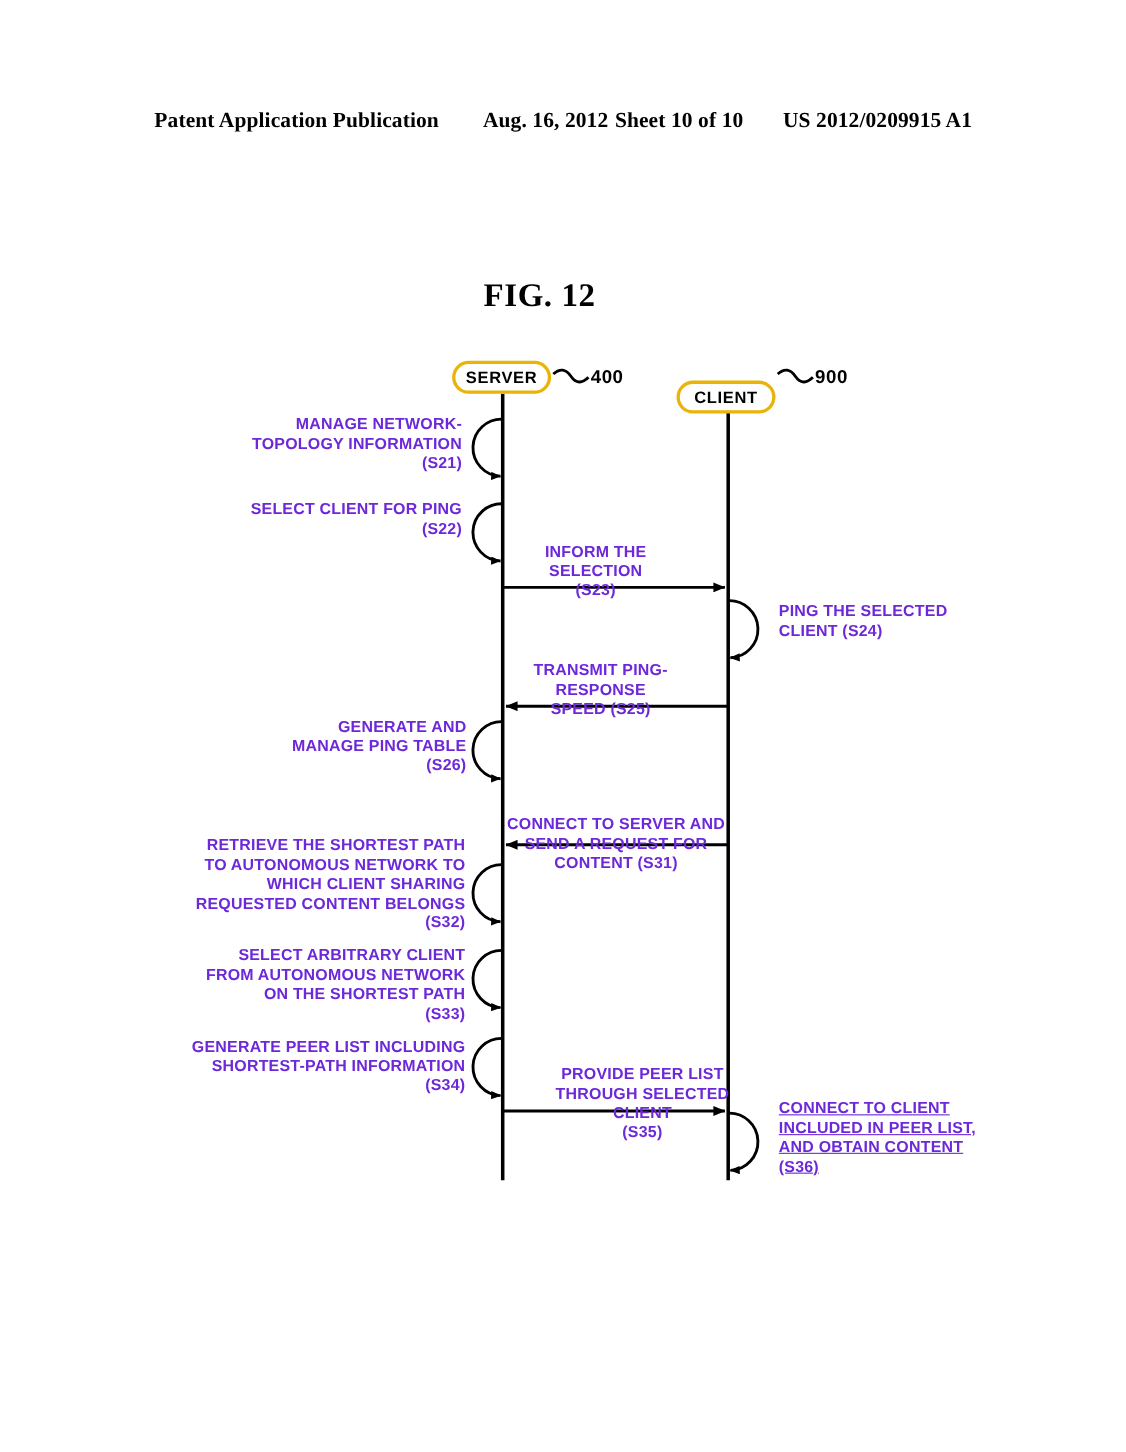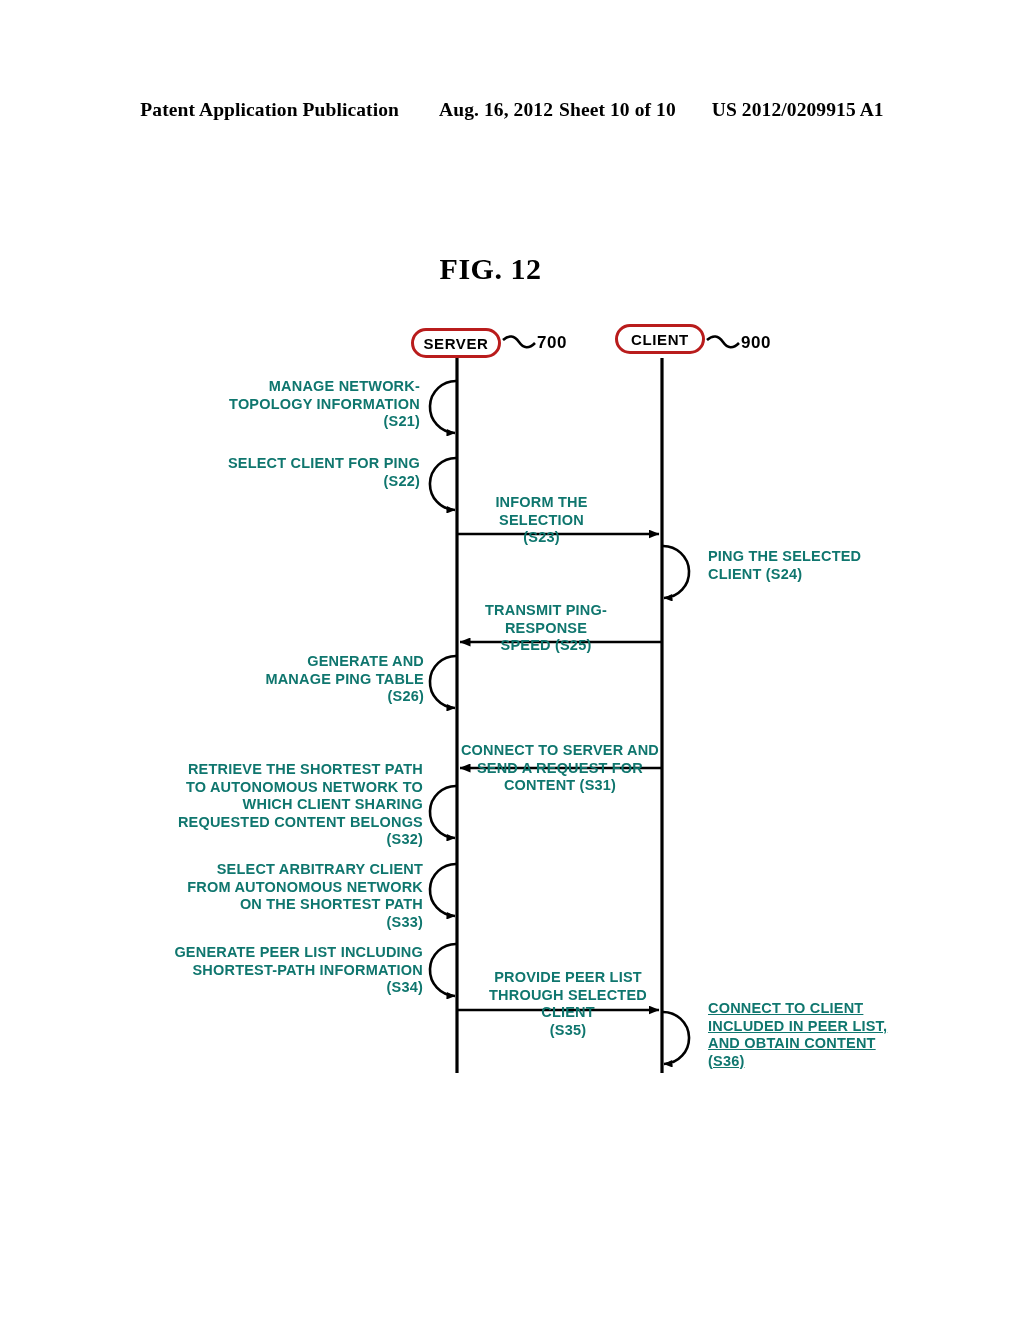--- a/index.html
+++ b/index.html
@@ -55,56 +55,56 @@
     position: absolute;
     top: 0;
     left: 0;
     width: 1024px;
     height: 1320px;
   }
 
   
   .lifeline-head {
     position: absolute;
-    border: 3px solid #b91c1c;
+    border: 3px solid #eab308;
     border-radius: 22px;
     height: 30px;
     display: flex;
     align-items: center;
     justify-content: center;
     background: #fff;
     font-family: "Liberation Sans Narrow", "Liberation Sans", sans-serif;
     font-weight: bold;
     font-size: 15px;
     letter-spacing: 0.6px;
     box-sizing: border-box;
   }
   #head-server { left: 411px; top: 328px; width: 90px; }
-  #head-client { left: 615px; top: 324px; width: 90px; }
+  #head-client { left: 615px; top: 346px; width: 90px; }
 
   .ref-num {
     position: absolute;
     font-family: "Liberation Sans Narrow", "Liberation Sans", sans-serif;
     font-weight: bold;
     font-size: 17px;
     letter-spacing: 0.5px;
   }
   #ref-800 { left: 537px; top: 333px; }
   #ref-900 { left: 741px; top: 333px; }
 
   
   .step-label {
     position: absolute;
     font-family: "Liberation Sans Narrow", "Liberation Sans", sans-serif;
     font-weight: bold;
     font-size: 14.5px;
     line-height: 17.5px;
     letter-spacing: 0.2px;
     white-space: pre-line;
-    color: #0f766e;
+    color: #6d28d9;
   }
   .align-right { text-align: right; }
   .align-left  { text-align: left; }
   .align-center{ text-align: center; }
 
   
   #lbl-s21 { right: 604px; top: 378px; }
   #lbl-s22 { right: 604px; top: 455px; }
   #lbl-s26 { right: 600px; top: 653px; }
   #lbl-s32 { right: 601px; top: 761px; }
@@ -112,21 +112,21 @@
   #lbl-s34 { right: 601px; top: 944px; }
 
   
   #lbl-s24 { left: 708px; top: 548px; }
   #lbl-s36 { left: 708px; top: 1000px; text-decoration: underline; }
 
   
   #lbl-s23 { left: 460px; top: 494px; width: 163px; }
   #lbl-s25 { left: 458px; top: 602px; width: 176px; }
   #lbl-s31 { left: 458px; top: 742px; width: 204px; }
-  #lbl-s35 { left: 460px; top: 969px; width: 184px; padding-left: 16px; }
+  #lbl-s35 { left: 476px; top: 969px; width: 184px; padding-left: 16px; }
 </style>
 </head>
 <body>
 
 <div id="patent-header">
   <span class="hdr-pub">Patent Application Publication</span>
   <span class="hdr-date">Aug. 16, 2012</span>
   <span class="hdr-sheet">Sheet 10 of 10</span>
   <span class="hdr-doc">US 2012/0209915 A1</span>
 </div>
@@ -167,21 +167,21 @@
 
   <line x1="458" y1="534" x2="659" y2="534" stroke="#000" stroke-width="2.6" marker-end="url(#ah)"></line>
   <line x1="661" y1="642" x2="460" y2="642" stroke="#000" stroke-width="2.6" marker-end="url(#ah)"></line>
   <line x1="661" y1="768" x2="460" y2="768" stroke="#000" stroke-width="2.6" marker-end="url(#ah)"></line>
   <line x1="458" y1="1010" x2="659" y2="1010" stroke="#000" stroke-width="2.6" marker-end="url(#ah)"></line>
 </svg>
 
 <div class="lifeline-head" id="head-server">
   <span>SERVER</span>
 </div>
-<div class="ref-num" id="ref-800">700</div>
+<div class="ref-num" id="ref-800">400</div>
 
 <div class="lifeline-head" id="head-client">
   <span>CLIENT</span>
 </div>
 <div class="ref-num" id="ref-900">900</div>
 
 <div class="step-label align-right" id="lbl-s21">MANAGE NETWORK-
 TOPOLOGY INFORMATION
 (S21)</div>
 <div class="step-label align-right" id="lbl-s22">SELECT CLIENT FOR PING

